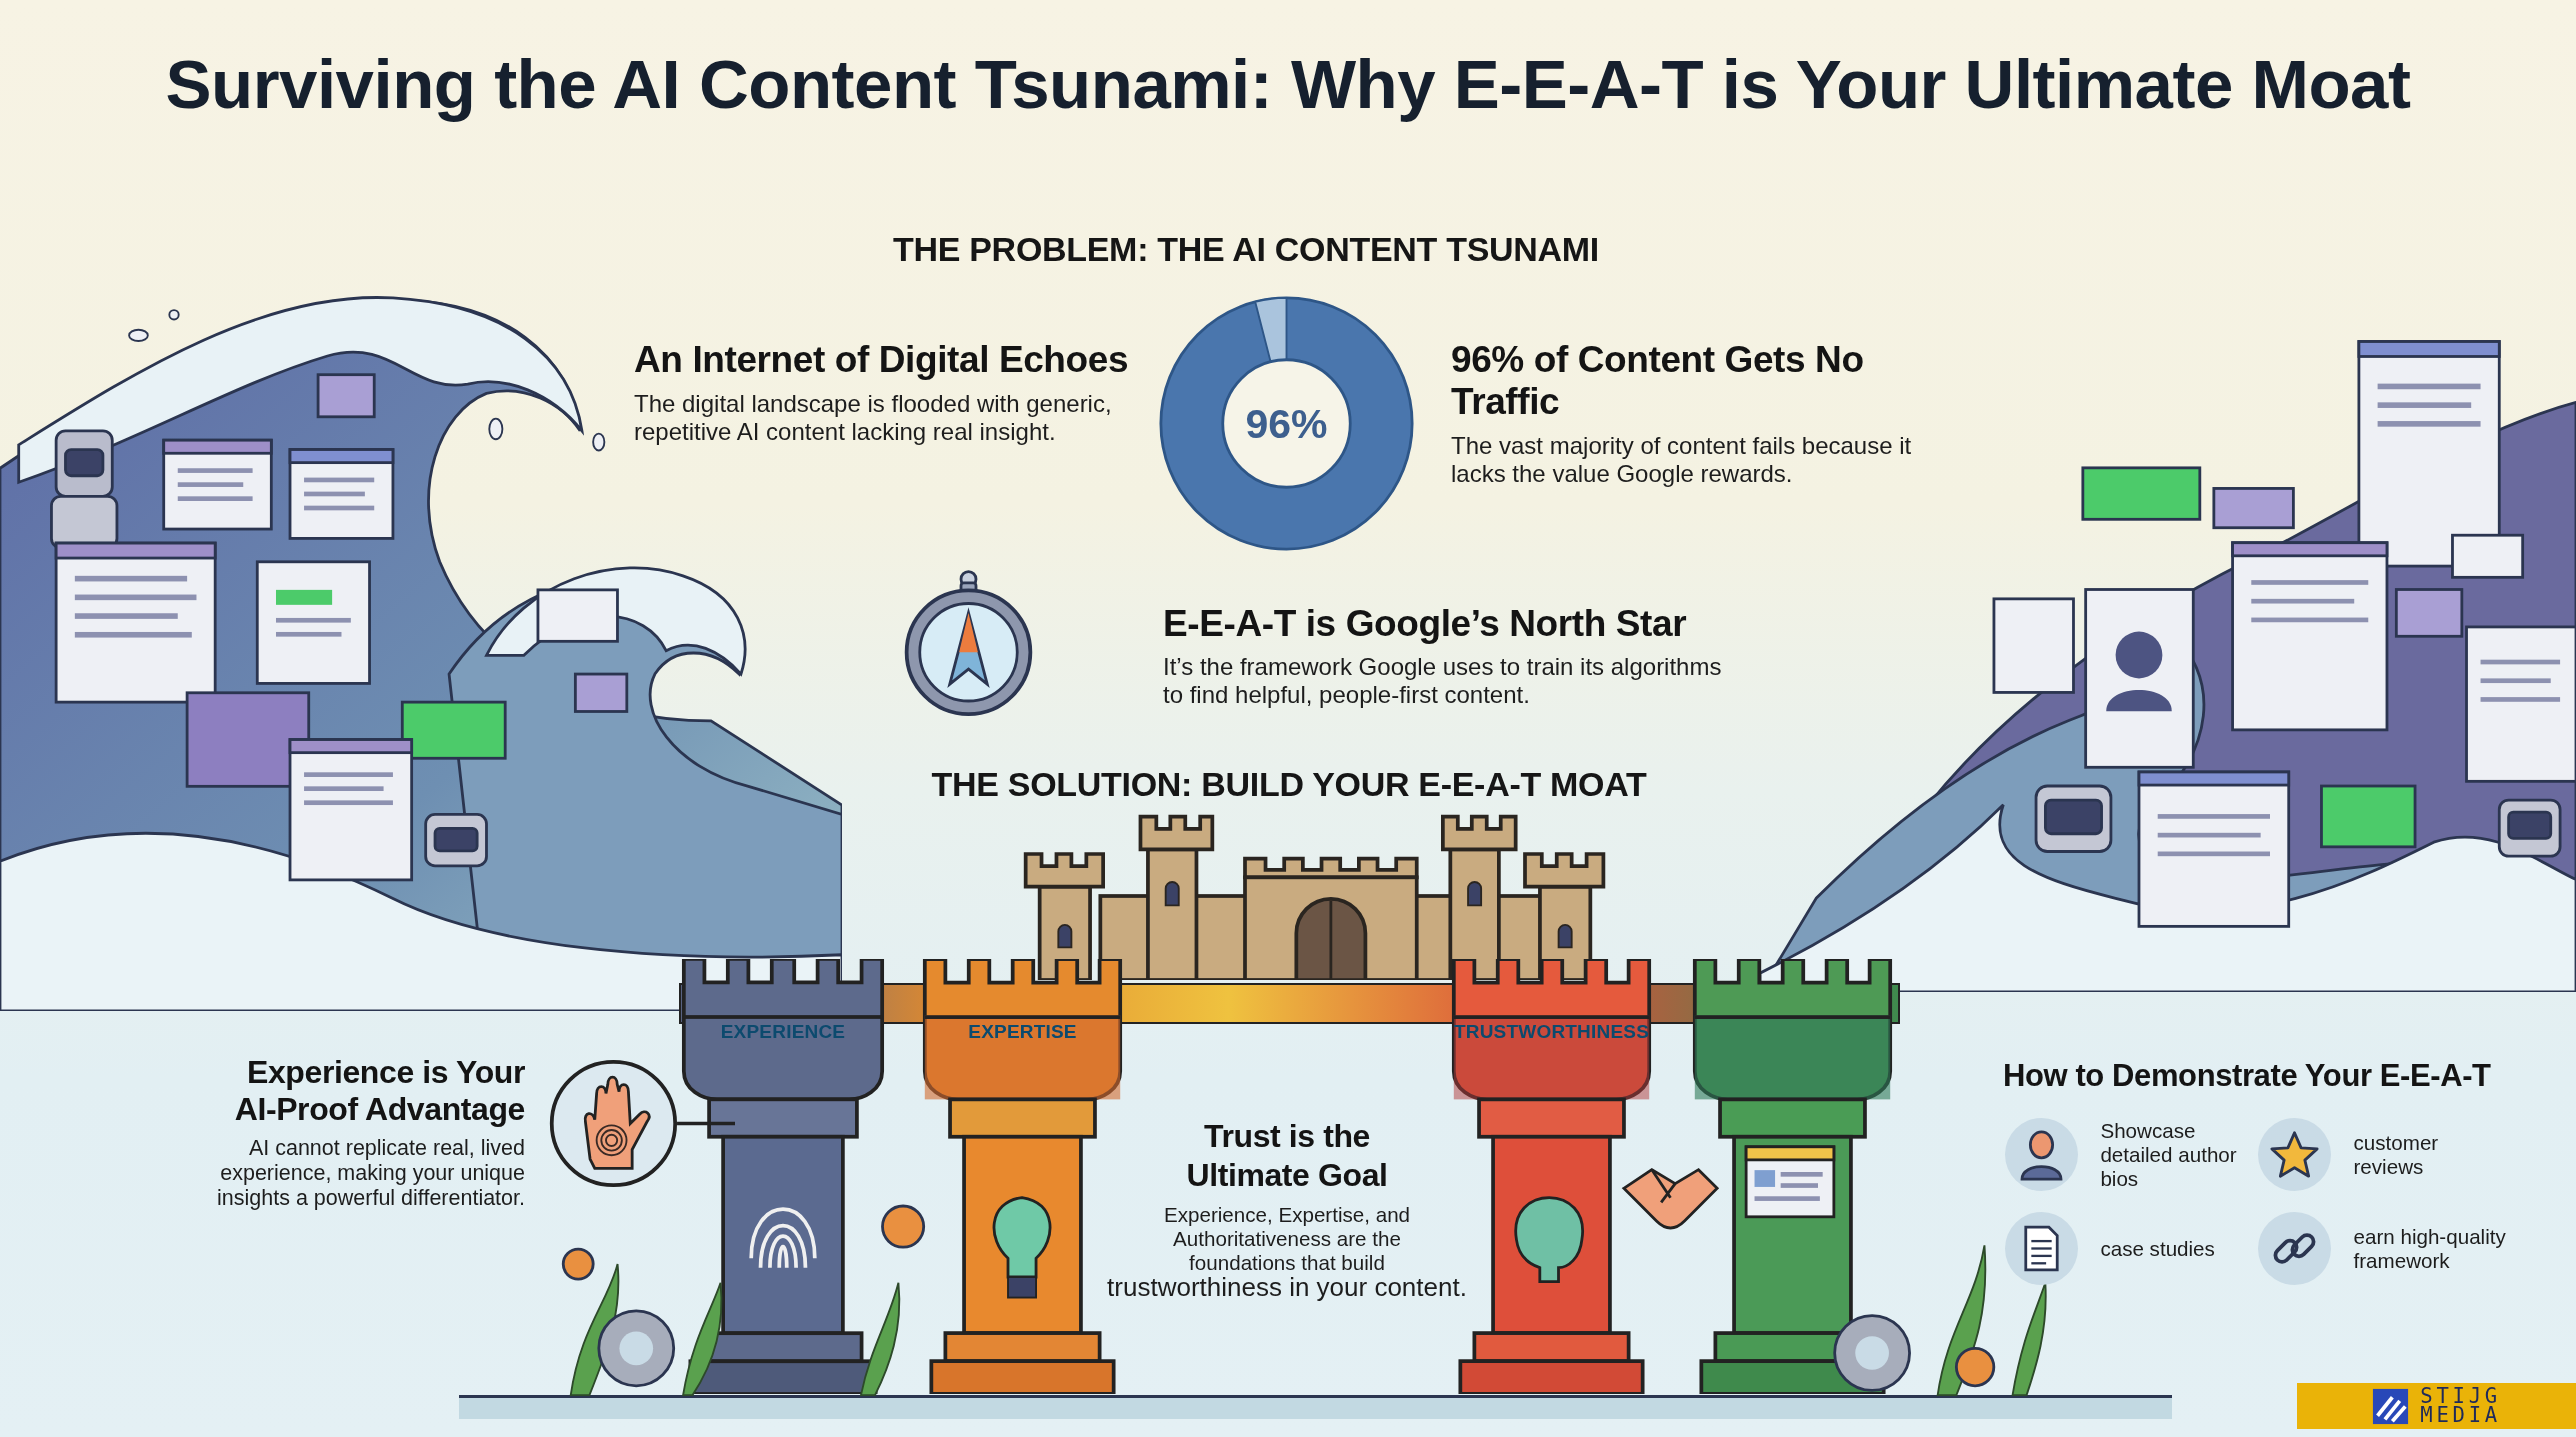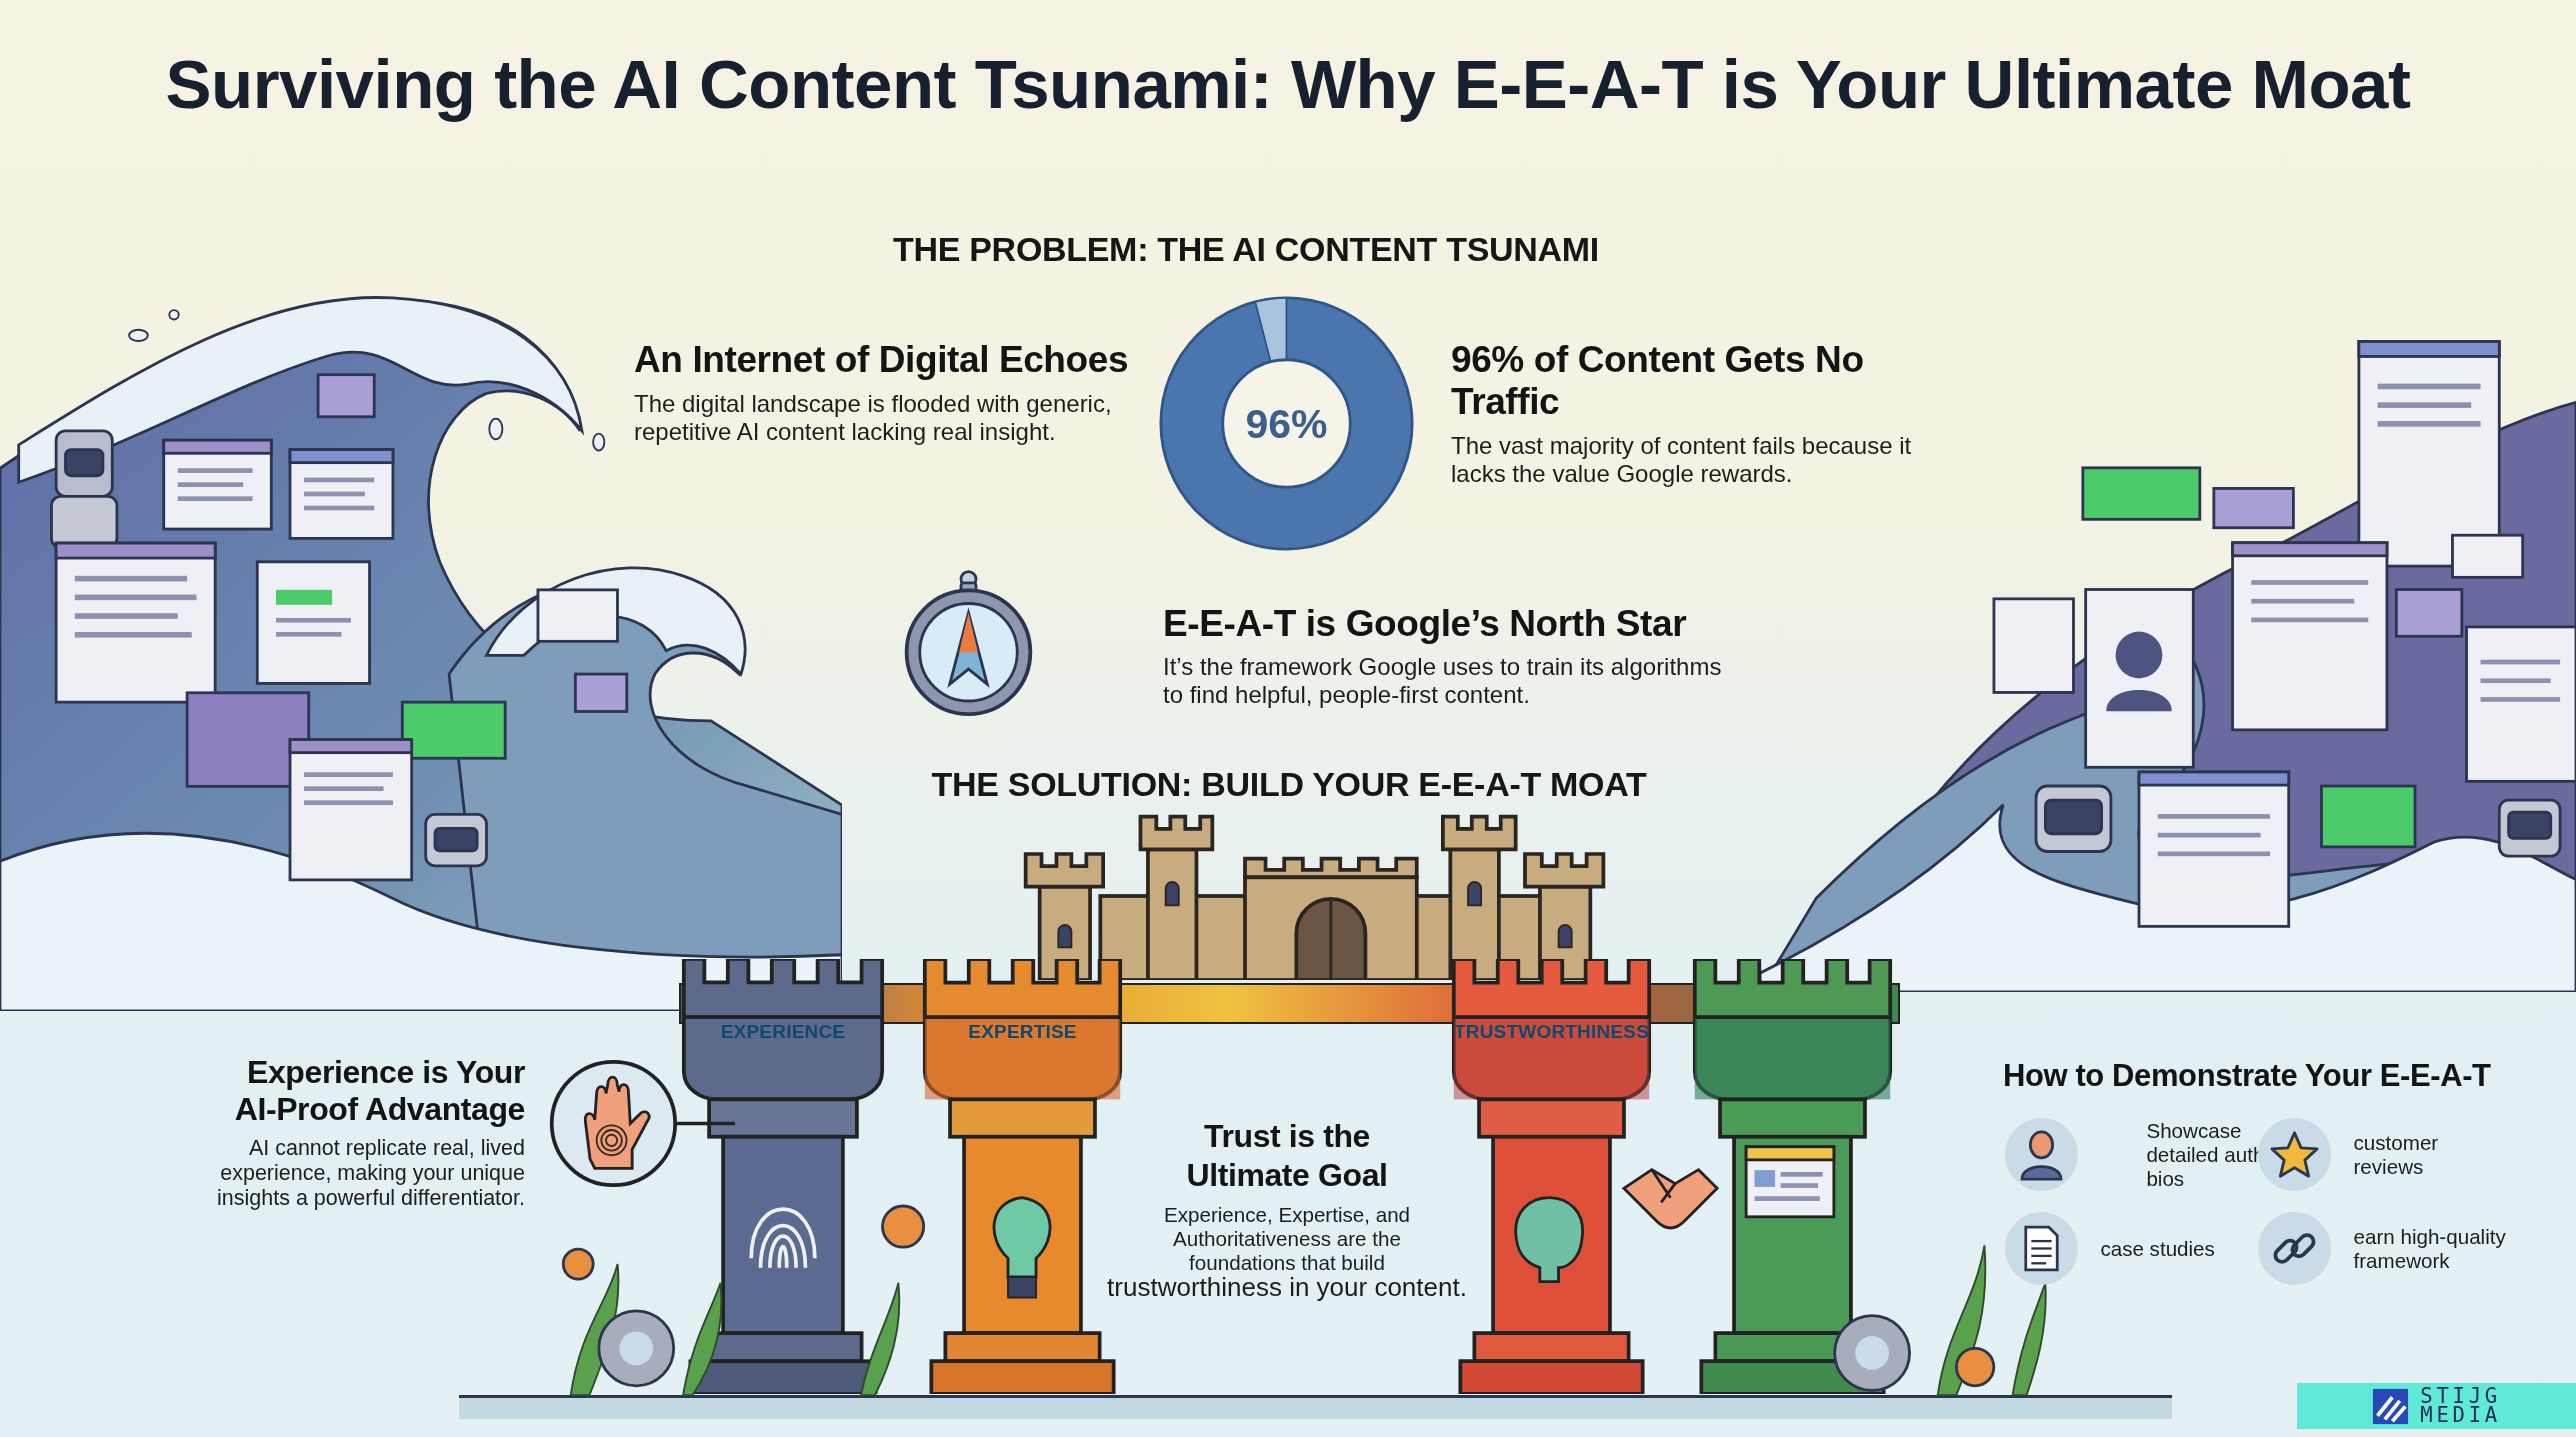--- a/index.html
+++ b/index.html
@@ -330,21 +330,21 @@
   <div class="h2" style="font-size:32px;line-height:39px;">Ultimate Goal</div>
   <div class="body-t" style="font-size:20.6px;line-height:24px;margin-top:7.5px;">Experience, Expertise, and</div>
   <div class="body-t" style="font-size:20.6px;line-height:24px;">Authoritativeness are the</div>
   <div class="body-t" style="font-size:20.6px;line-height:24px;">foundations that build</div>
   <div class="body-t" style="font-size:26px;line-height:24px;">trustworthiness in your content.</div>
 </div>
 
 <div class="abs" style="left:2003px;top:1058px;width:562px;height:243px;">
   <div class="h2" style="font-size:31px;">How to Demonstrate Your E-E-A-T</div>
 
-  <div class="demo-item" style="left:1.9px;top:60px;gap:46px;">
+  <div class="demo-item" style="left:1.9px;top:60px;">
     <div class="demo-circle">
       <svg width="47" height="52" viewBox="0 0 50 56">
           <ellipse cx="25" cy="17" rx="12" ry="14" fill="#ec9770" stroke="#2b3550" stroke-width="3"></ellipse>
           <path d="M4 54 C4 36 46 36 46 54 Z" fill="#5b6a98" stroke="#2b3550" stroke-width="3"></path>
         </svg>
     </div>
     <div class="demo-text">
       <div>Showcase</div>
       <div>detailed author</div>
       <div>bios</div>
@@ -389,21 +389,21 @@
           </g>
         </svg>
     </div>
     <div class="demo-text">
       <div>earn high-quality</div>
       <div>framework</div>
     </div>
   </div>
 </div>
 
-<div class="abs" style="left:2297px;top:1383px;width:279px;height:46px;background:#5eead4;display:flex;align-items:center;justify-content:center;">
+<div class="abs" style="left:2297px;top:1383px;width:279px;height:46px;background:#eab308;display:flex;align-items:center;justify-content:center;">
   <svg width="37" height="37" viewBox="0 0 40 40" style="margin-right:11.2px;">
     <rect x="1" y="1" width="38" height="38" fill="#2848b8"></rect>
     <g stroke="#fff" stroke-width="4">
         <line x1="6" y1="30" x2="22" y2="10"></line>
         <line x1="14" y1="34" x2="30" y2="14"></line>
         <line x1="22" y1="36" x2="36" y2="20"></line>
       </g>
   </svg>
   <div style="line-height:19px;font-family:'DejaVu Sans Mono','Liberation Mono',monospace;color:#1f2a5a;font-size:20.6px;letter-spacing:3.7px;">
     <div>STIJG</div>

